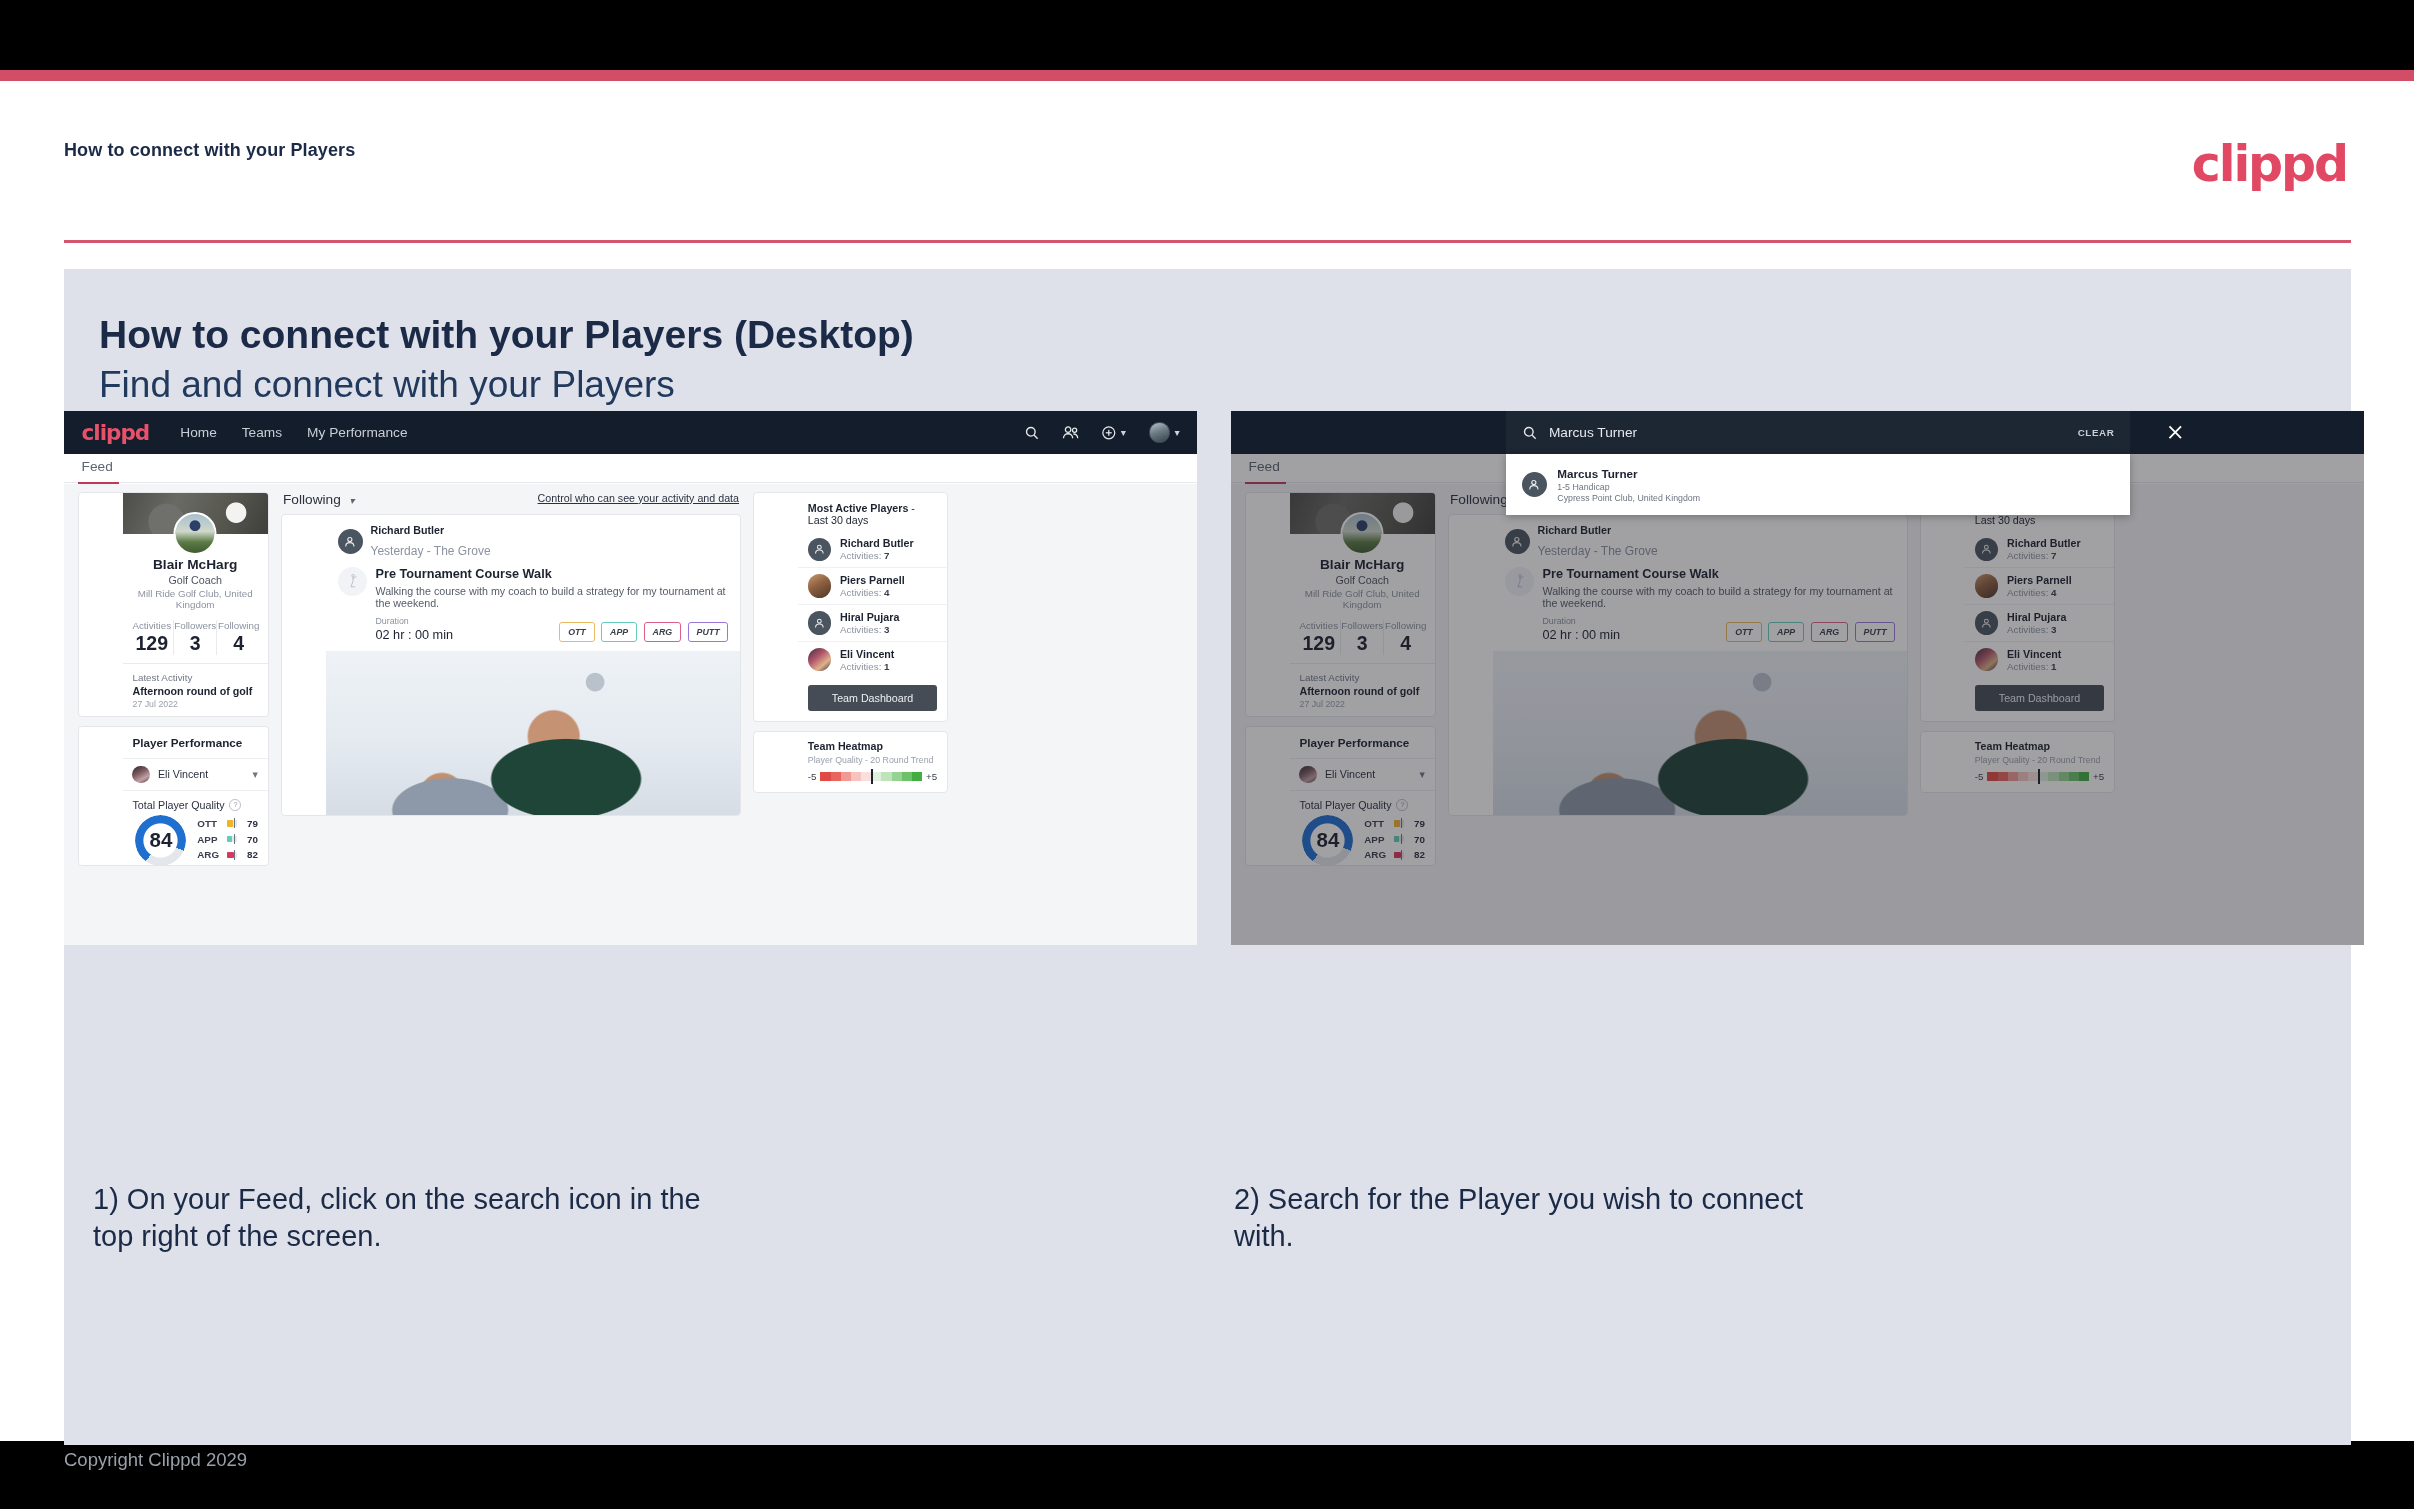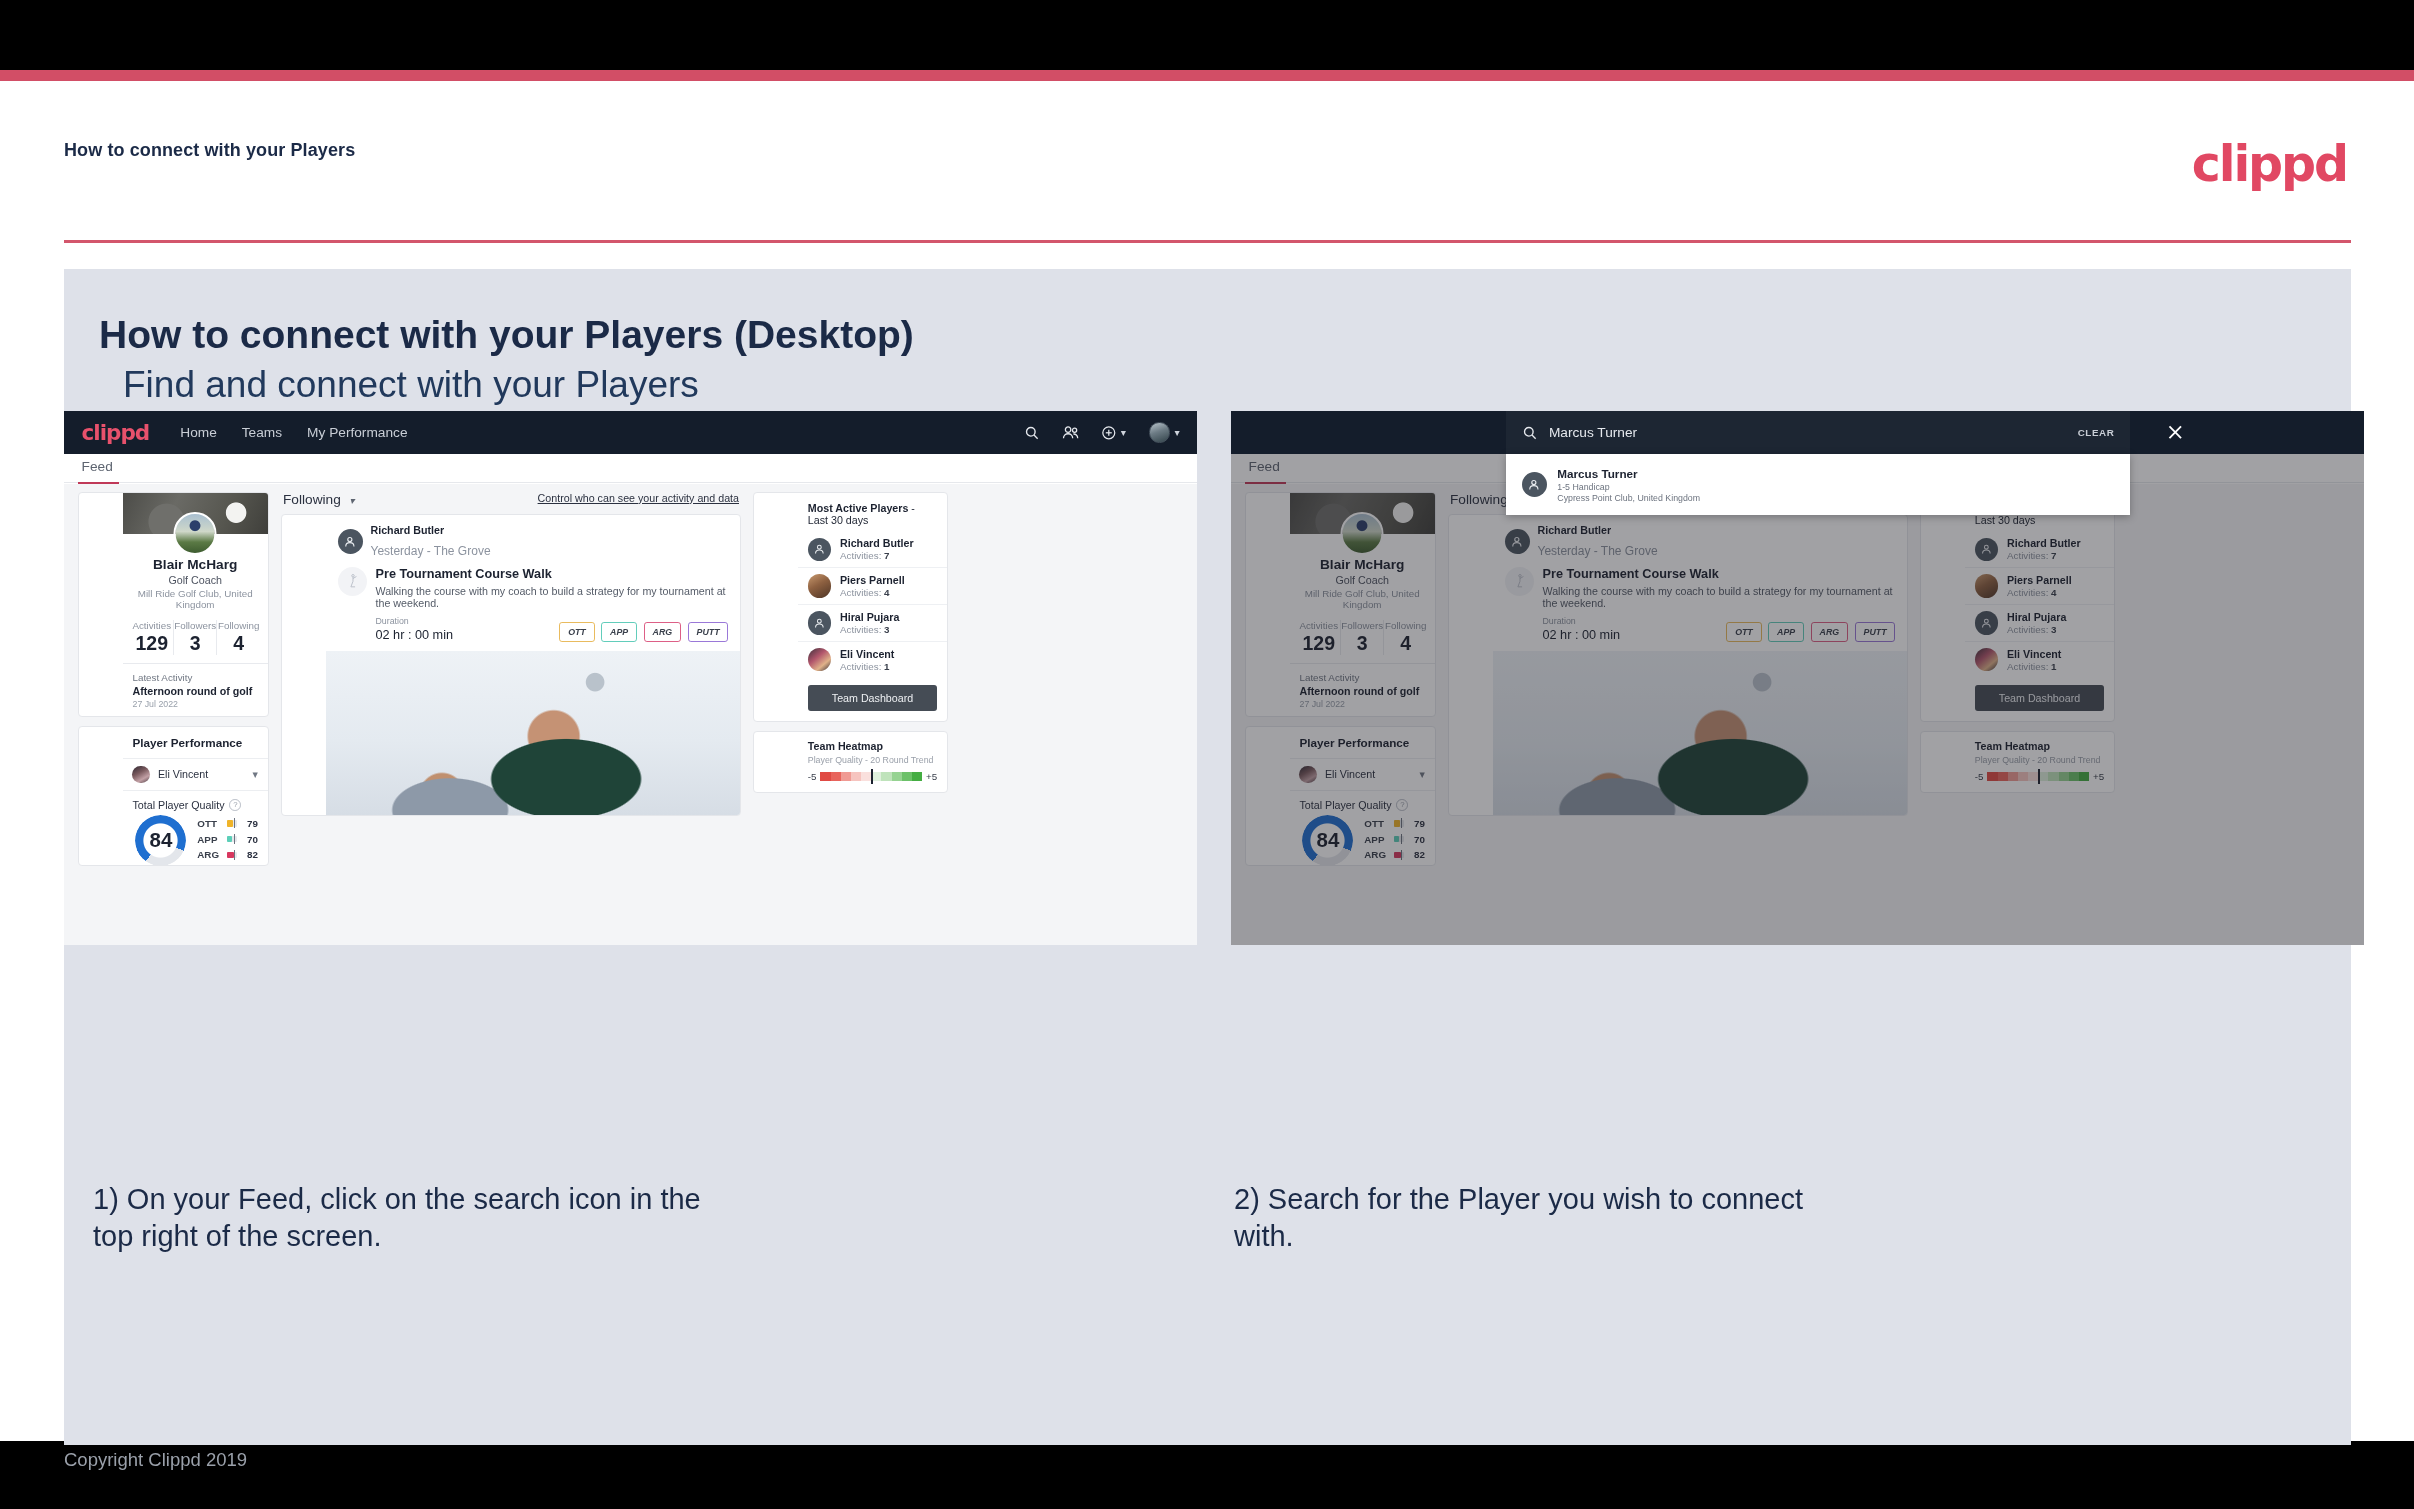--- a/index.html
+++ b/index.html
@@ -35,21 +35,21 @@
   .panel {
     position:absolute; left:64px; top:188px; width:2287px; height:1176px;
     background:#dee1e9;
   }
   .panel-h1 {
     position:absolute; left:35px; top:44px;
     font-size:39px; font-weight:700; color:#1b2a47; white-space:nowrap;
   }
   .panel-h2 {
     position:absolute; left:35px; top:95px;
-    font-size:37px; font-weight:400; color:#21395c; white-space:nowrap;margin-left:24px;
+    font-size:37px; font-weight:400; color:#21395c; white-space:nowrap;
   }
 
   .caption {
     position:absolute; font-size:29px; line-height:1.28; color:#1b2a47; font-weight:400;
   }
   .caption-1 { left:29px; top:912px; width:624px; }
   .caption-2 { left:1170px; top:912px; width:624px; }
 
   .footer-copy {
     position:absolute; left:64px; top:1368px;
@@ -277,21 +277,21 @@
 
   <div class="panel">
 
     <div class="panel-h1">How to connect with your Players (Desktop)</div>
     <div class="panel-h2">Find and connect with your Players</div>
 
     <div class="caption caption-1">1) On your Feed, click on the search icon in the top right of the screen.</div>
     <div class="caption caption-2">2) Search for the Player you wish to connect with.</div>
   </div>
 
-  <div class="footer-copy">Copyright Clippd 2019</div>
+  <div class="footer-copy">Copyright Clippd 2029</div>
 
   <div class="shot shot-1">
 
     <div class="appbar">
       <div class="appbar-logo">clippd</div>
       <div class="appbar-nav">
         <span>Home</span>
         <span>Teams</span>
         <span>My Performance</span>
       </div>

